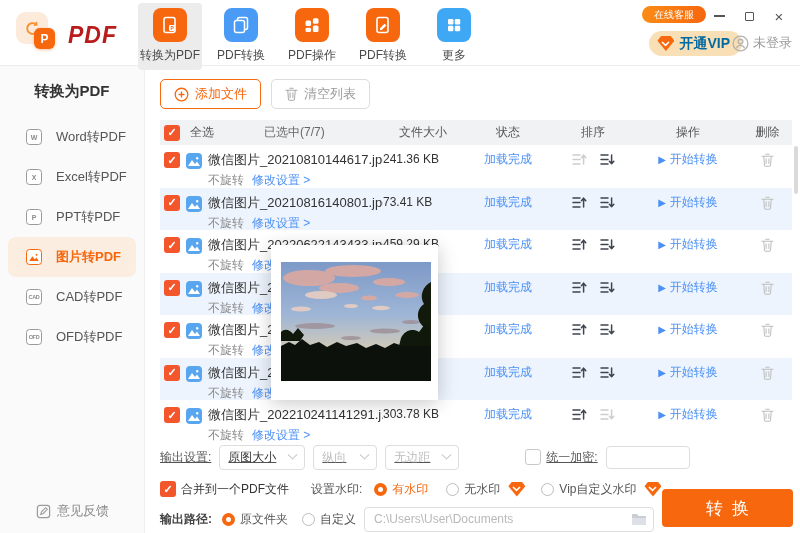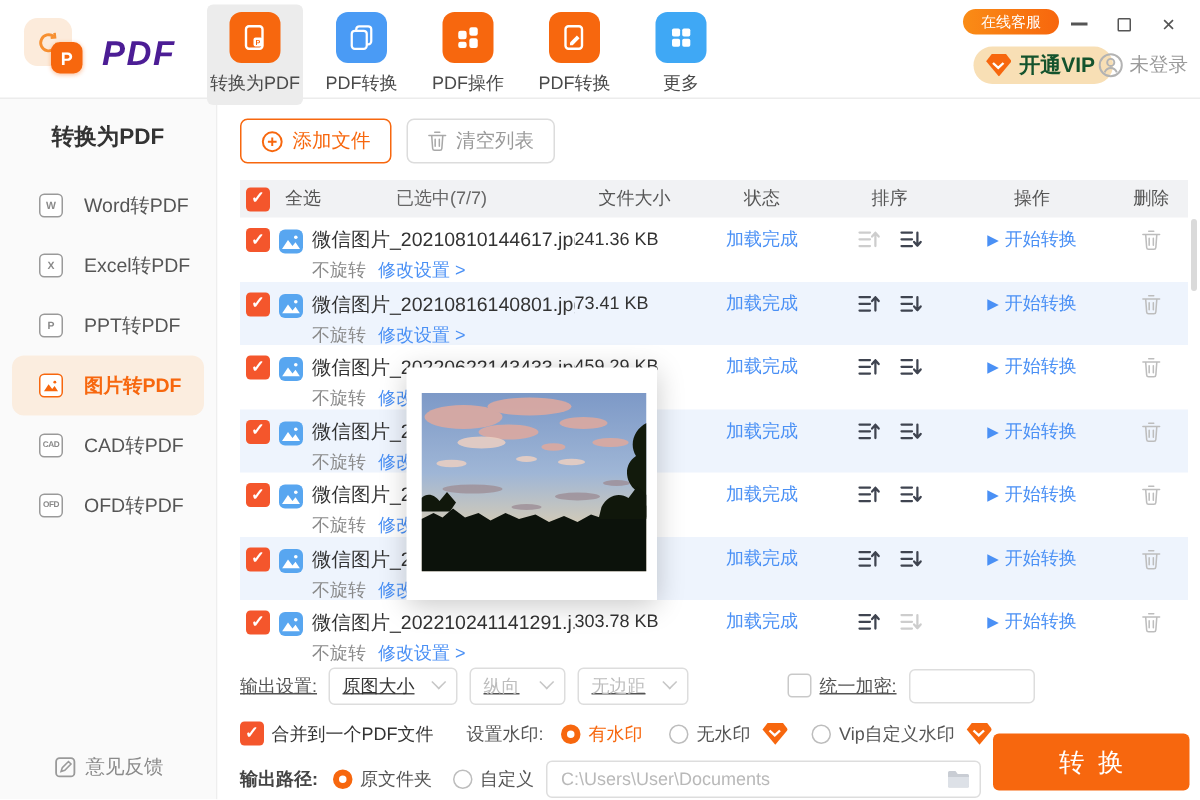--- a/index.html
+++ b/index.html
@@ -10,42 +10,42 @@
   
   .header { position:absolute; left:0; top:0; width:800px; height:66px; background:#fff;
     border-bottom:1px solid #ececec; z-index:5; }
   .logo { position:absolute; left:14px; top:10px; width:120px; height:46px; }
   .logo-back { position:absolute; left:2px; top:2px; width:32px; height:32px; background:#FCEBDB;
     border-radius:9px; display:flex; align-items:center; justify-content:center; }
   .logo-front { position:absolute; left:20px; top:18px; width:21px; height:21px; background:#F7670E;
     border-radius:6px; color:#fff; font-weight:bold; font-size:12px; display:flex; align-items:center;
     justify-content:center; box-shadow:0 1px 3px rgba(247,103,14,.4); }
   .logo-text { position:absolute; left:54px; top:12px; font-size:23px; font-weight:bold;
-    font-style:italic; color:#4c1d95; letter-spacing:1px; }
+    font-style:italic; color:#b91c1c; letter-spacing:1px; }
   .tabs { position:absolute; left:138px; top:3px; display:flex; }
   .tab { width:64px; margin-right:7px; padding:5px 0 6px; display:flex; flex-direction:column;
     align-items:center; border-radius:4px; cursor:pointer; }
   .tab.active { background:#ECECEC; }
   .tab-icon { width:34px; height:34px; border-radius:8px; display:flex; align-items:center;
     justify-content:center; }
   .tab-label { margin-top:5px; font-size:12px; color:#4a4a4a; white-space:nowrap; }
   .ti-orange { background:#F7670E; } .ti-blue { background:#4A9BF5; } .ti-sky { background:#3FA8F5; }
 
   .service-pill { position:absolute; right:94px; top:6px; height:17px; padding:0 12px; border-radius:9px;
     background:linear-gradient(90deg,#FA8C16,#F7660D); color:#fff; font-size:10px; display:flex;
     align-items:center; }
   .winbtns { position:absolute; right:8px; top:6px; display:flex; align-items:center; }
   .winbtn { width:26px; height:20px; display:flex; align-items:center; justify-content:center;
     color:#555; margin-left:4px; cursor:pointer; }
   .wb-min { width:11px; height:1.5px; background:#555; }
   .wb-max { width:9px; height:9px; border:1.4px solid #555; border-radius:1px; }
   .wb-close { font-size:15px; line-height:1; }
   .vip-pill { position:absolute; right:58px; top:31px; height:25px; padding:0 12px 0 8px; border-radius:13px;
     background:#F8DFB5; display:flex; align-items:center; gap:5px; cursor:pointer; }
-  .vip-pill span.txt { color:#14532d; font-size:14px; font-weight:bold; }
+  .vip-pill span.txt { color:#0369a1; font-size:14px; font-weight:bold; }
   .gem { width:17px; height:15px; background:#F7670E; clip-path:polygon(22% 0,78% 0,100% 32%,50% 100%,0 32%);
     display:flex; align-items:center; justify-content:center; }
   .login { position:absolute; right:8px; top:34px; display:flex; align-items:center; gap:4px;
     color:#9b9b9b; font-size:13px; cursor:pointer; }
 
   
   .sidebar { position:absolute; left:0; top:66px; width:145px; height:467px; background:#FAFAFA;
     border-right:1px solid #EEE; }
   .side-title { margin-top:16px; text-align:center; font-size:15px; font-weight:bold; color:#333; }
   .side-items { margin-top:16px; }

